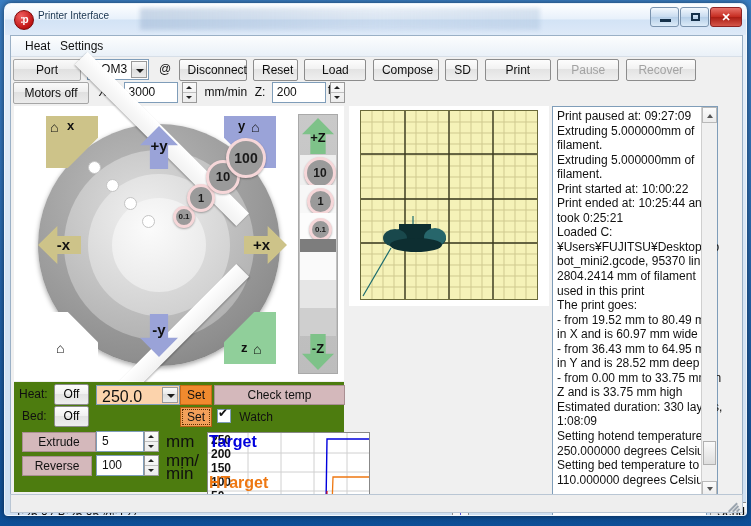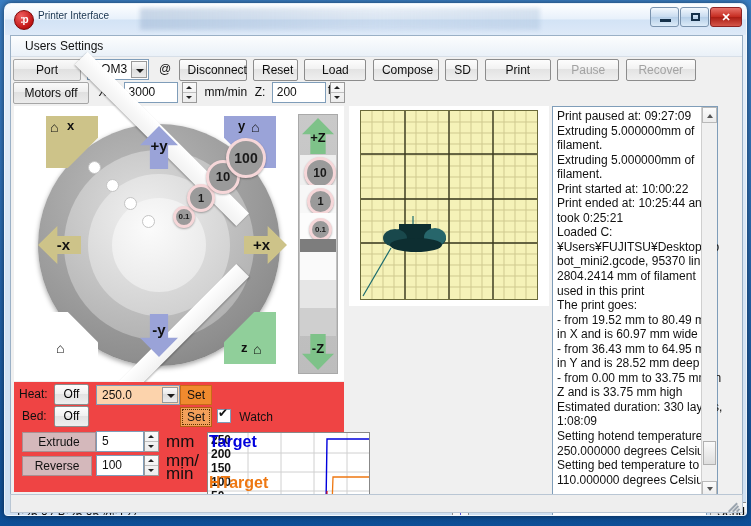--- a/index.html
+++ b/index.html
@@ -155,27 +155,27 @@
   #zup{top:3px;clip-path:polygon(50% 0,100% 45%,74% 45%,74% 100%,26% 100%,26% 45%,0 45%);line-height:40px;}
   #zdn{bottom:3px;clip-path:polygon(50% 100%,100% 55%,74% 55%,74% 0,26% 0,26% 55%,0 55%);line-height:30px;}
   .zcell{position:absolute;left:1px;width:36px;box-sizing:border-box;}
 
   
   #preview{position:absolute;left:338px;top:70px;width:200px;height:200px;background:#fff;}
   #bed{position:absolute;left:11px;top:4px;width:178px;height:190px;
     background:#f5f2b8;border:1px solid #6b6b3a;box-sizing:border-box;}
 
   
-  #tempsec{position:absolute;left:3px;top:346px;width:330px;height:110px;background:#ef4444;}
+  #tempsec{position:absolute;left:3px;top:346px;width:330px;height:110px;background:#4d7c0f;}
   .tlabel{position:absolute;font-size:12px;color:#101010;}
   .offbtn{position:absolute;height:21px;line-height:19px;box-sizing:border-box;
     border:1px solid #8c8c8c;border-radius:2px;text-align:center;font-size:12px;
     background:linear-gradient(180deg,#fdfdfd,#f1f1f1 45%,#e2e2e2 46%,#eeeeee);}
   .tempcbx{position:absolute;height:20px;box-sizing:border-box;border:1px solid #7f9db9;
-    background:#fcd3ac;font-size:12px;color:#101010;}
+    background:#fcd3ac;font-size:16px;color:#101010;}
   .tempcbx .val{position:absolute;left:5px;top:2px;}
   .tempcbx .arrow{position:absolute;right:1px;top:1px;width:16px;height:16px;
     border:1px solid #9a9a9a;box-sizing:border-box;
     background:linear-gradient(180deg,#fafafa,#e9e9e9 45%,#dcdcdc 46%,#ebebeb);}
   .tempcbx .arrow:after{content:"";position:absolute;left:4px;top:6px;
     border-left:4px solid transparent;border-right:4px solid transparent;border-top:4px solid #1b1b1b;}
   .setbtn{position:absolute;height:20px;line-height:18px;text-align:center;font-size:12px;
     box-sizing:border-box;background:#f08a2e;border:1px solid #c86a18;color:#111;}
   .setbtn.focus{background:#f3a05a;border:1px solid #b35f12;outline:1px dotted #5a2f00;outline-offset:-3px;}
   #checktemp{position:absolute;left:200px;top:349px;width:131px;height:20px;line-height:18px;
@@ -252,21 +252,21 @@
     </div>
     <div class="wbtn" id="btn-close">
       <span class="wglyph">✕</span>
     </div>
   </div>
 
   <div id="client">
 
     <div id="menubar">
       <div class="menu-item" id="menu-file">
-        <span>Users</span>
+        <span>Heat</span>
       </div>
       <div class="menu-item" id="menu-settings">
         <span>Settings</span>
       </div>
     </div>
 
     <div id="toolrow1">
       <span class="tbtn flat" style="width:68px;">
         <span>Port</span>
       </span>
@@ -474,20 +474,23 @@
       <div class="offbtn" style="left:40px;top:2px;width:35px;">
         <span>Off</span>
       </div>
       <div class="tempcbx" style="left:82px;top:3px;width:84px;">
         <span class="val">250.0</span>
         <span class="arrow"></span>
       </div>
       <div class="setbtn" style="left:166px;top:3px;width:32px;">
         <span>Set</span>
       </div>
+      <div id="checktemp" style="left:200px;top:3px;">
+        <span>Check temp</span>
+      </div>
 
       <div class="tlabel" style="left:8px;top:27px;">Bed:</div>
       <div class="offbtn" style="left:40px;top:24px;width:35px;">
         <span>Off</span>
       </div>
       <div class="setbtn focus" style="left:166px;top:25px;width:32px;">
         <span>Set</span>
       </div>
       <div id="watchwrap" style="left:203px;top:27px;">
         <span id="watchbox"></span>

